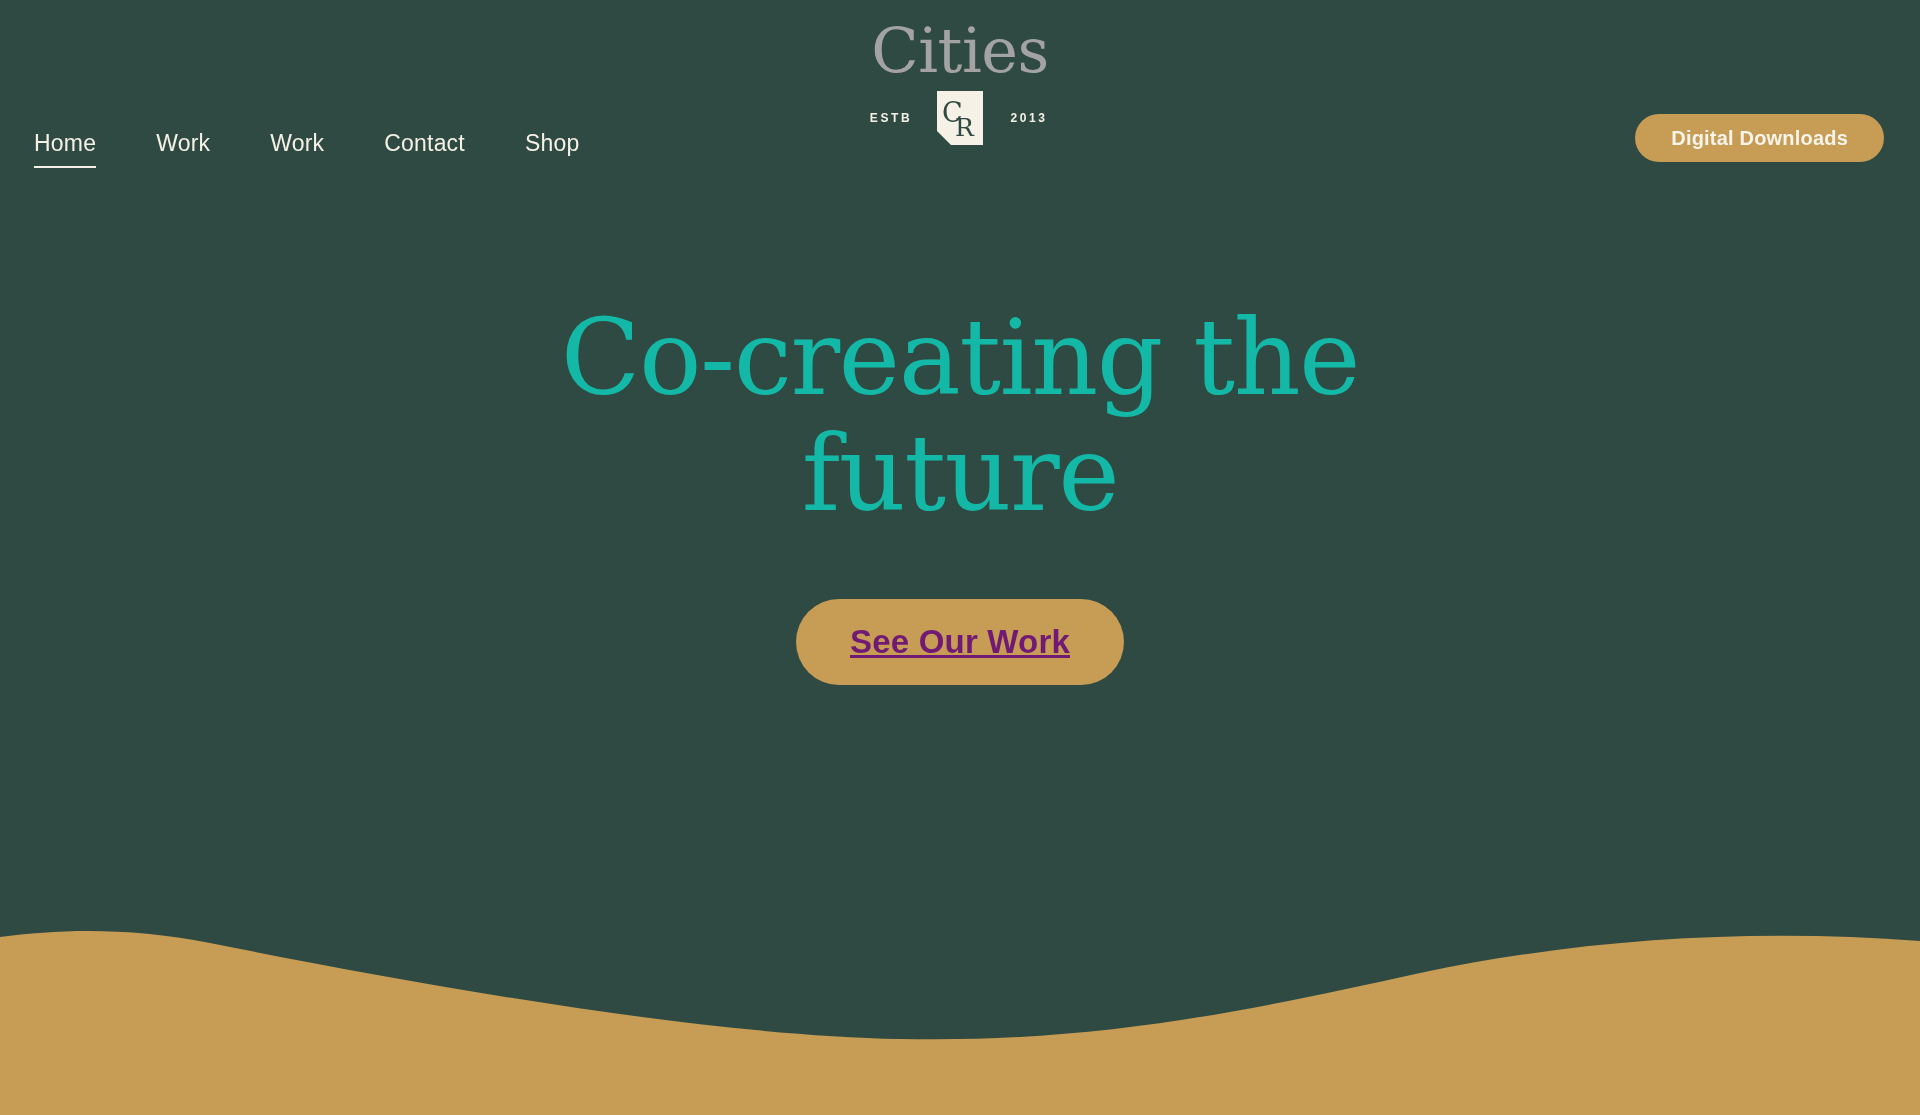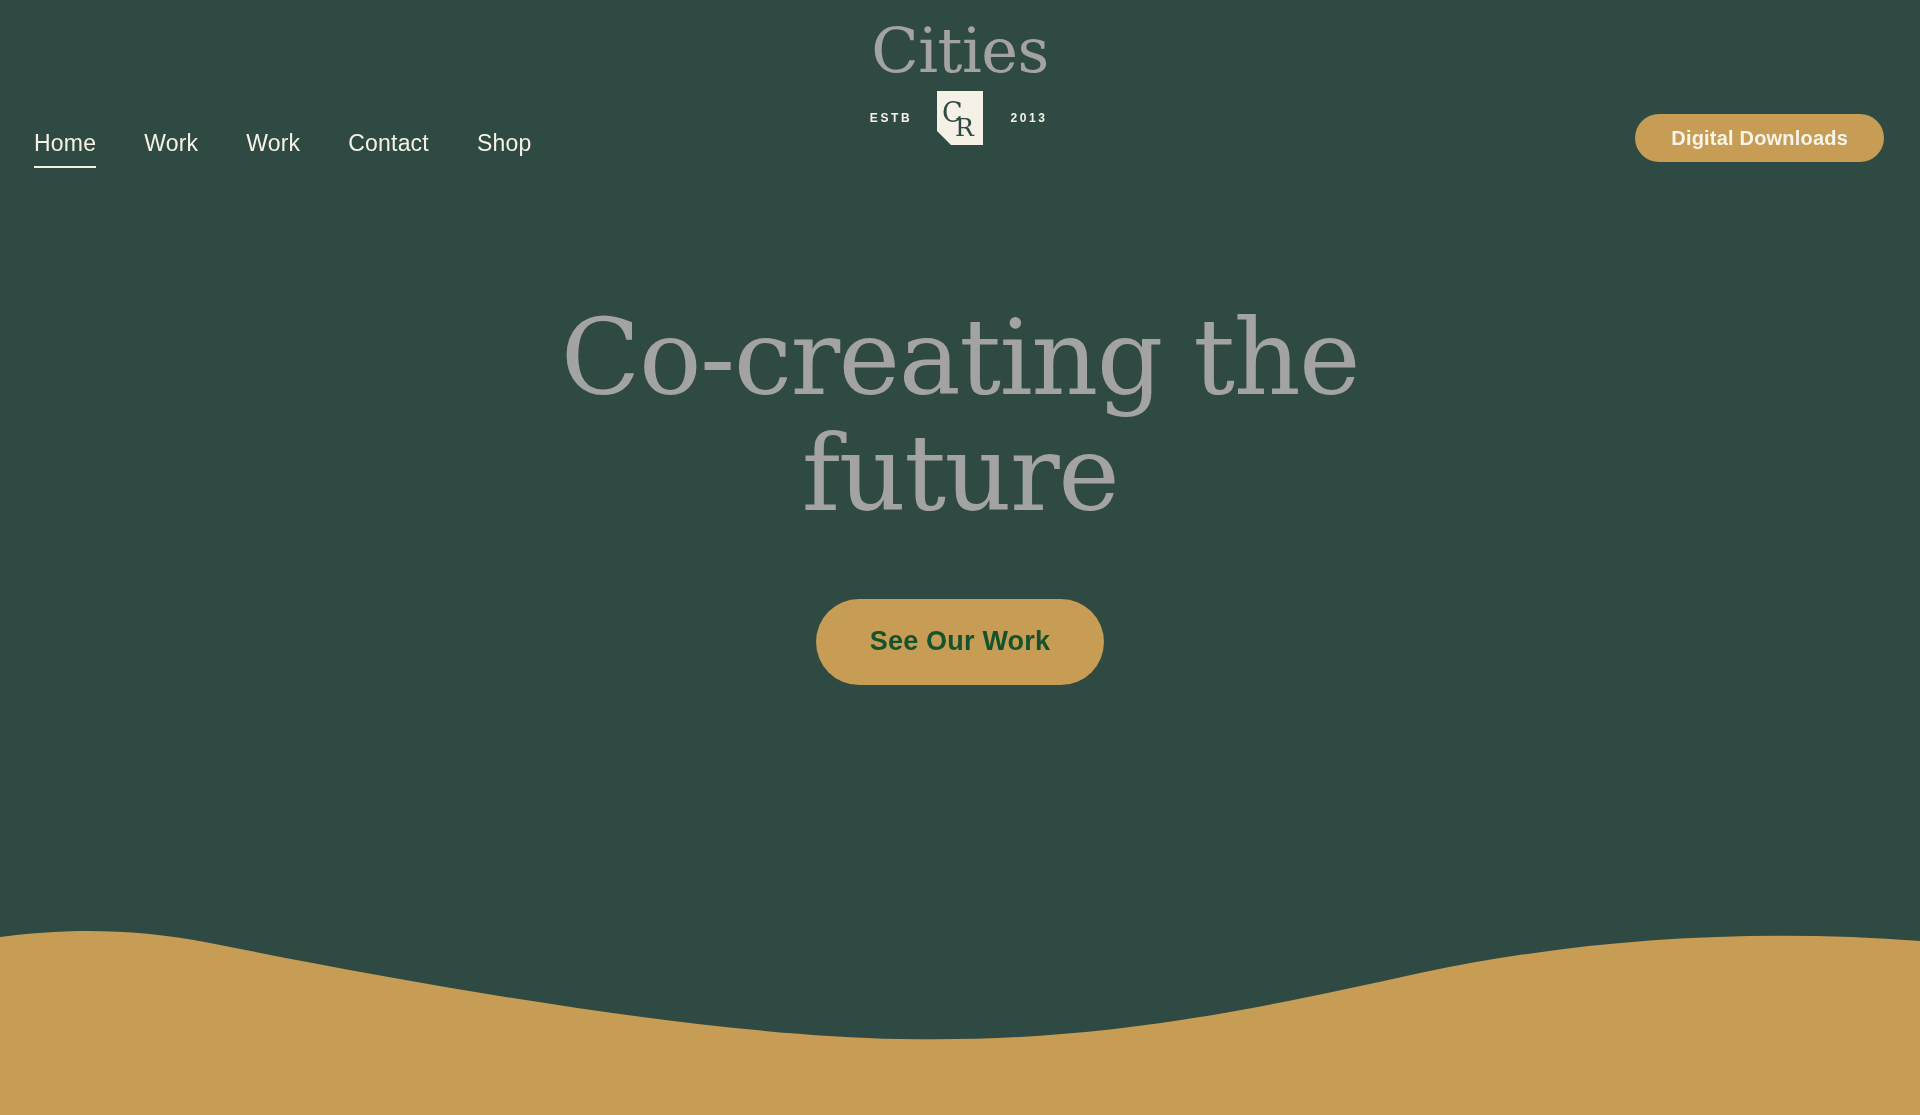--- a/index.html
+++ b/index.html
@@ -48,21 +48,21 @@
     height: 265px;
     z-index: 5;
   }
 
   .nav {
     position: absolute;
     left: 30px;
     top: 128px;
     display: flex;
     align-items: flex-end;
-    gap: 0;
+    gap: 12px;
   }
   .nav-item {
     position: relative;
     color: #f5f1e6;
     font-size: 23px;
     line-height: 30px;
     letter-spacing: 0.2px;
     padding: 0 24px 12px 24px;
     cursor: pointer;
     white-space: nowrap;
@@ -145,48 +145,49 @@
   .hero {
     position: absolute;
     left: 0;
     top: 300px;
     width: 1920px;
     text-align: center;
     z-index: 4;
   }
   .hero-title {
     margin: 0;
-    color: #a3a3a3;
+    color: #14b8a6;
     font-family: "DejaVu Serif", "Liberation Serif", serif;
     font-weight: 400;
     font-size: 104px;
     line-height: 1.12;
     letter-spacing: -1.5px;
     max-width: 1100px;
     margin-left: auto;
     margin-right: auto;
   }
   .hero-title .ht-line { display: block; }
 
   .hero-cta-wrap {
     margin-top: 66px;
   }
   .hero-cta {
     background: #c79c54;
-    color: #14532d;
+    color: #701a75;
     border: none;
     border-radius: 50px;
     height: 86px;
     padding: 0 54px;
-    font-size: 27px;
+    font-size: 33px;
     font-weight: 700;
     letter-spacing: 0.2px;
     font-family: "Liberation Sans", sans-serif;
     cursor: pointer;
     white-space: nowrap;
+    text-decoration: underline;
   }
 </style>
 </head>
 <body style="background: rgb(47, 74, 66);">
 
 <div class="page" style="background: rgb(47, 74, 66);">
 
   <header class="site-header">
 
     <nav class="nav">

